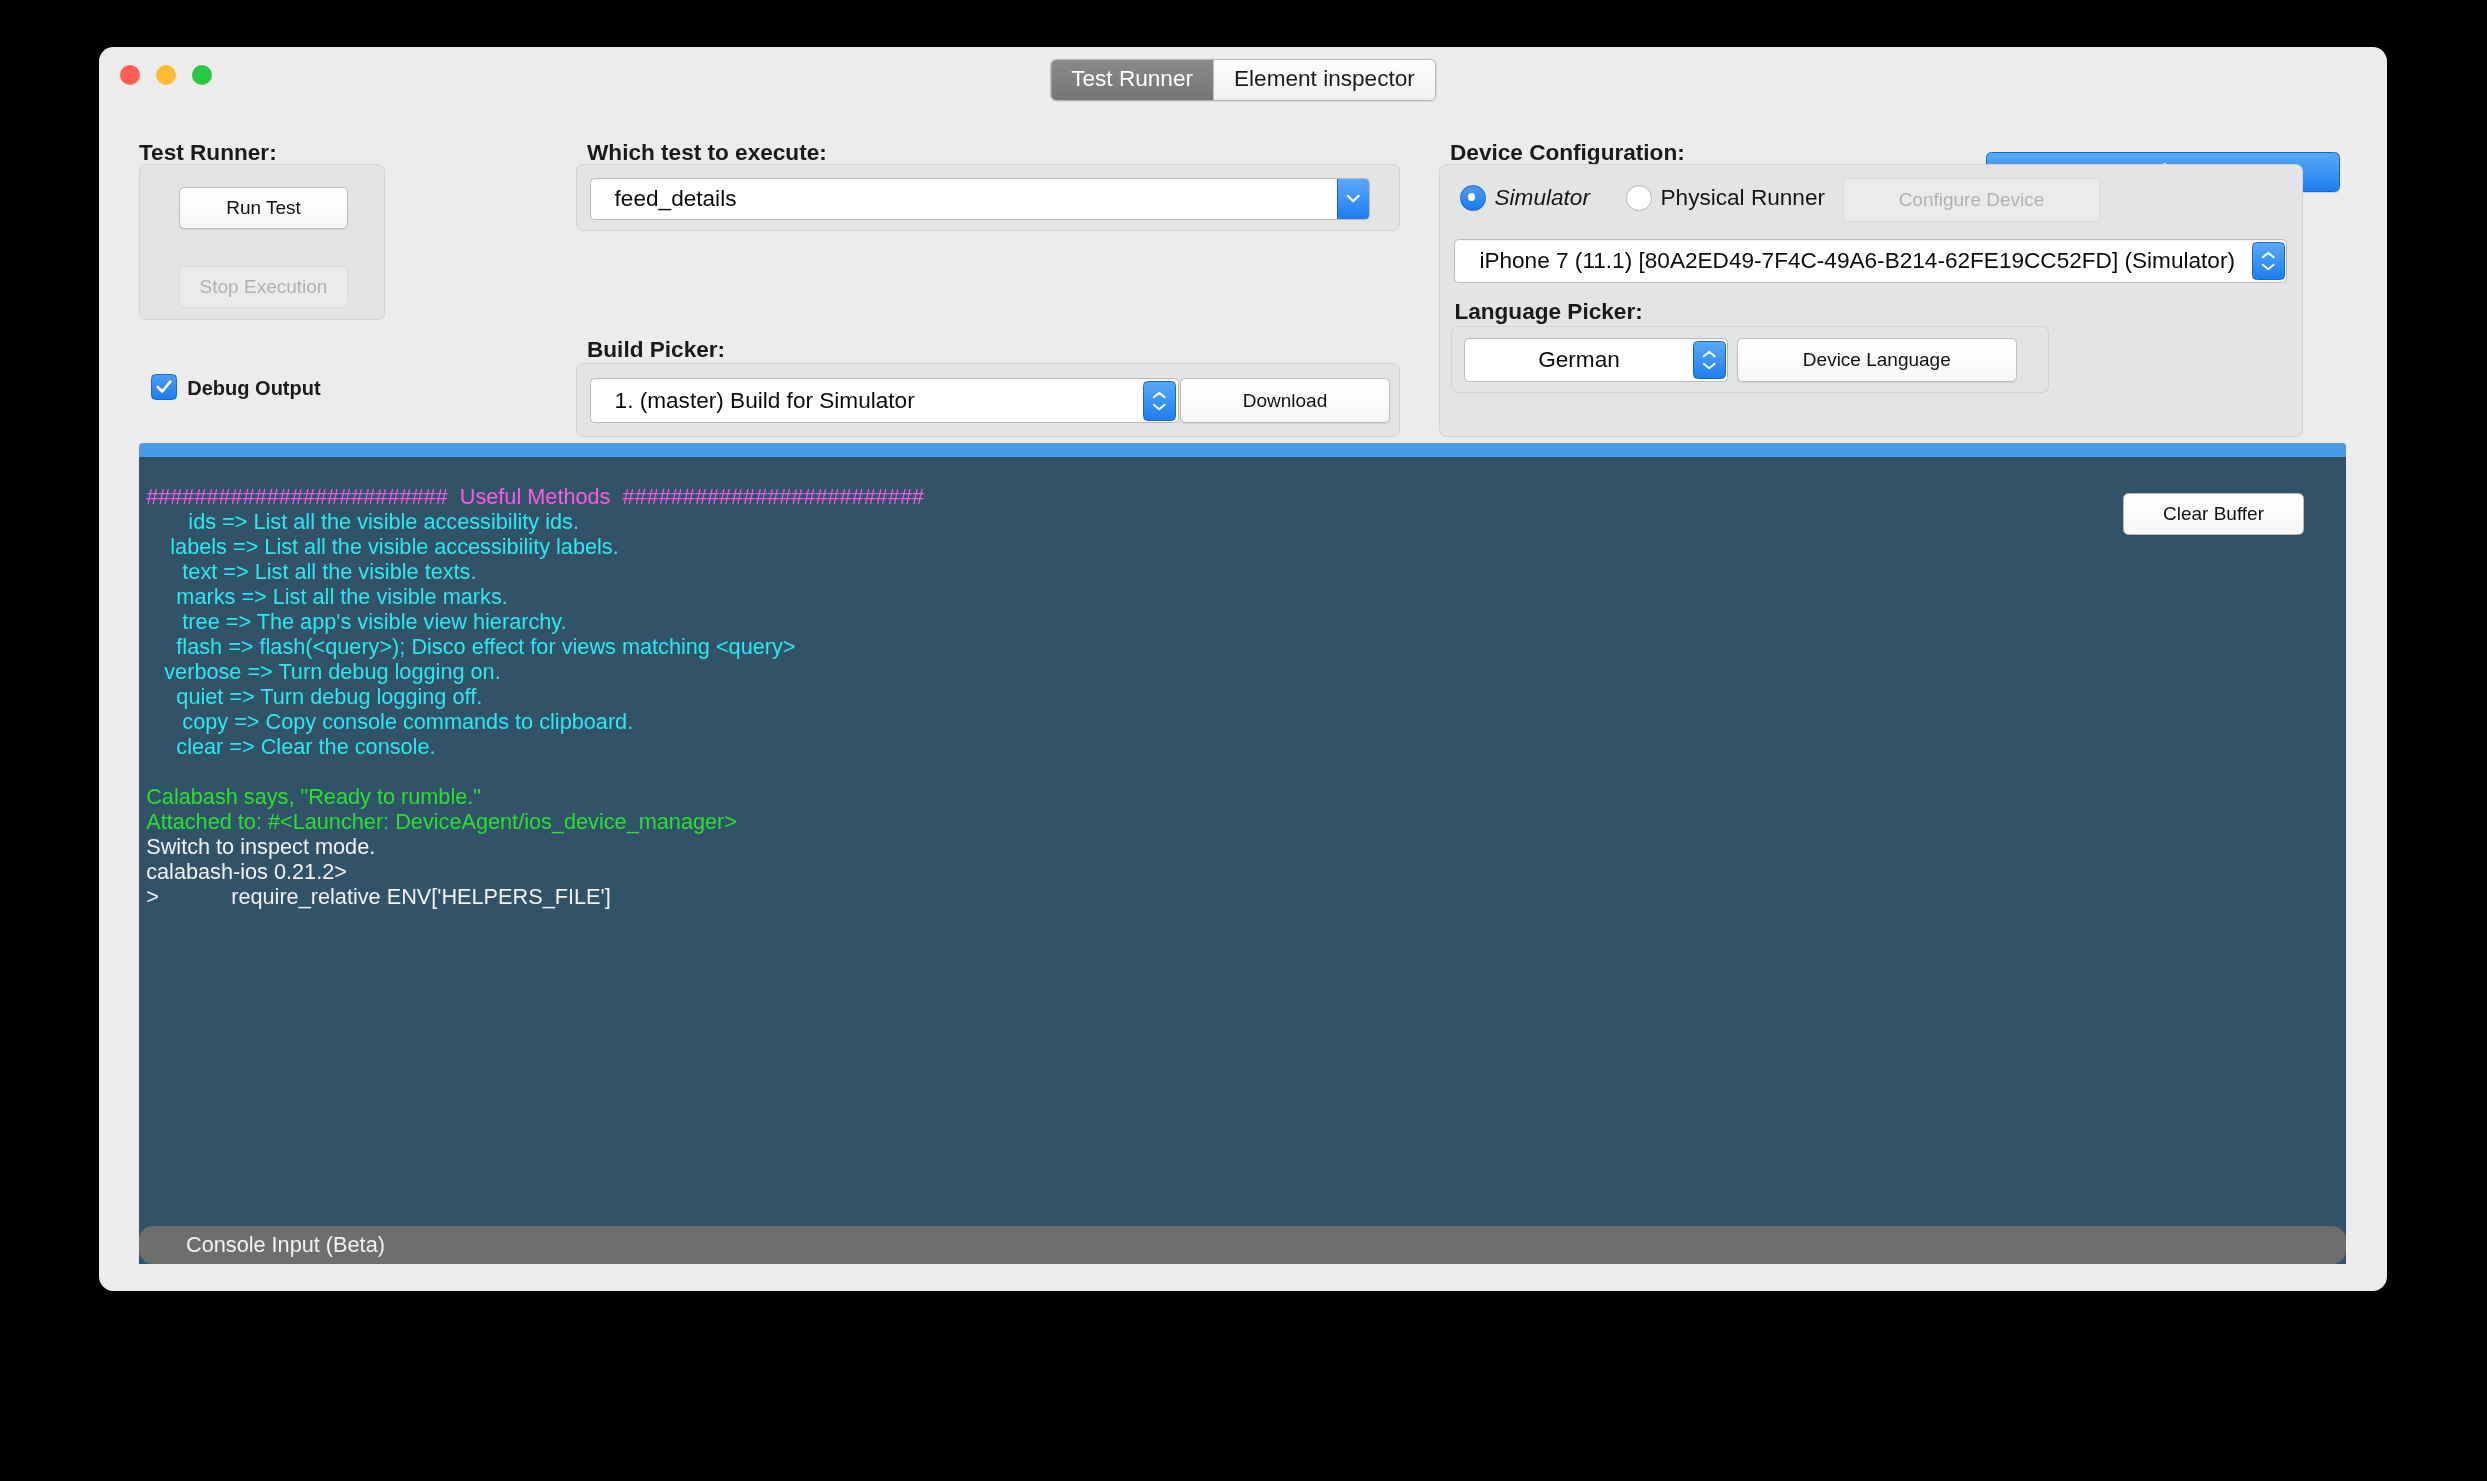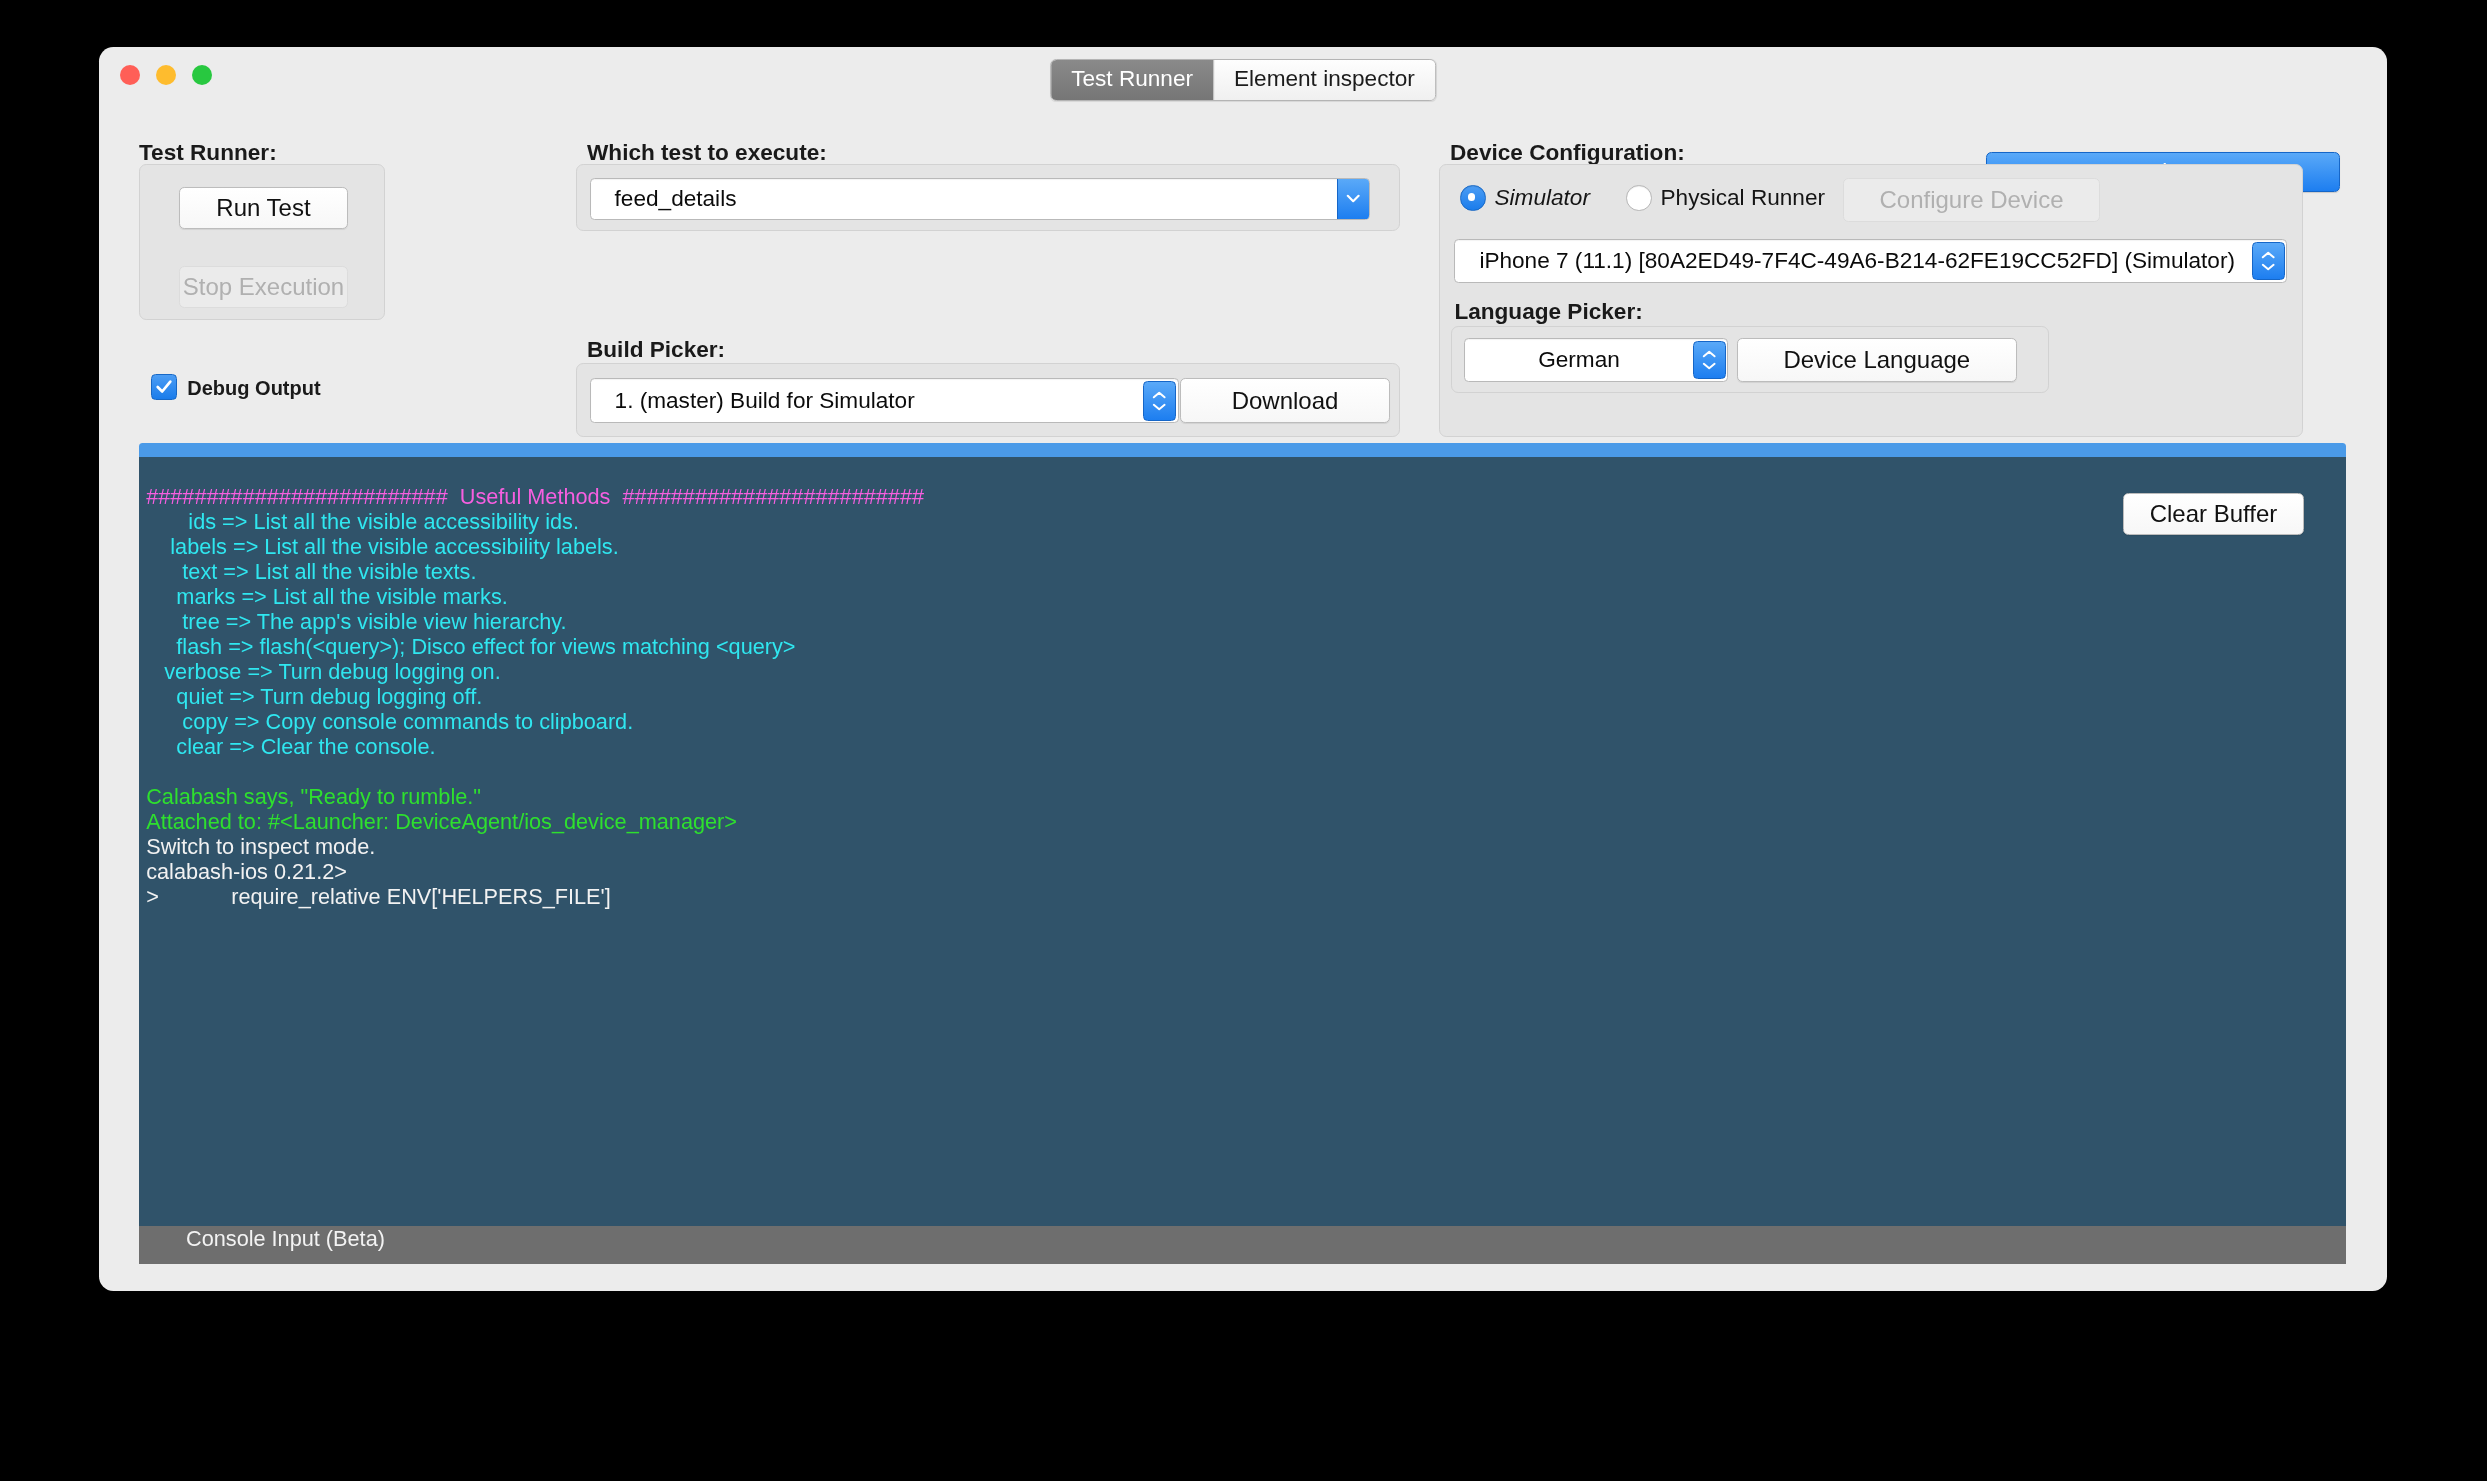--- a/index.html
+++ b/index.html
@@ -101,21 +101,21 @@
     background: #e4e4e4;
     border: 0.9px solid #d2d2d2;
     border-radius: 7.2px;
   }
 
   
   .btn {
     background: linear-gradient(#ffffff, #f7f7f7);
     border: 0.9px solid #bcbcbc;
     border-radius: 5.4px;
-    font-size: 24px;
+    font-size: 19px;
     color: #111;
     display: flex;
     align-items: center;
     justify-content: center;
     box-shadow: 0 0.9px 0.9px rgba(0,0,0,0.08);
     white-space: nowrap;
   }
   .btn.disabled {
     background: #ebebeb;
     border-color: #dcdcdc;
@@ -271,20 +271,22 @@
   .c-white   { color: #f2f2f2; }
 
   #console-input-bar {
     position: absolute;
     left: 0;
     bottom: 0;
     width: 100%;
     height: 38px;
     background: #6e6e6e;
     display: flex;
+    align-items: center;
+    border-radius: 14px;
   }
   #console-input-bar span {
     color: #f3f3f3;
     font-size: 21.7px;
     padding-left: 47px;
   }
 </style>
 </head>
 <body>
 

